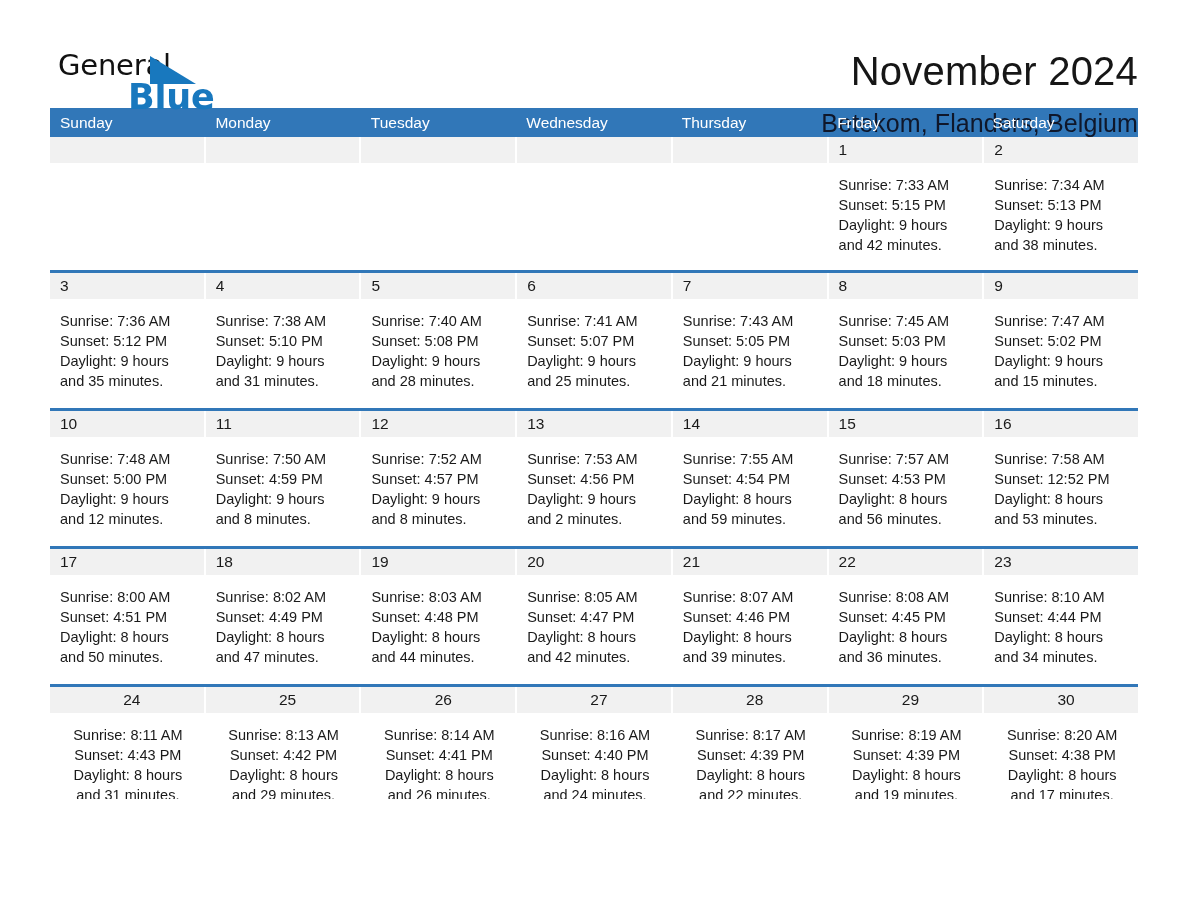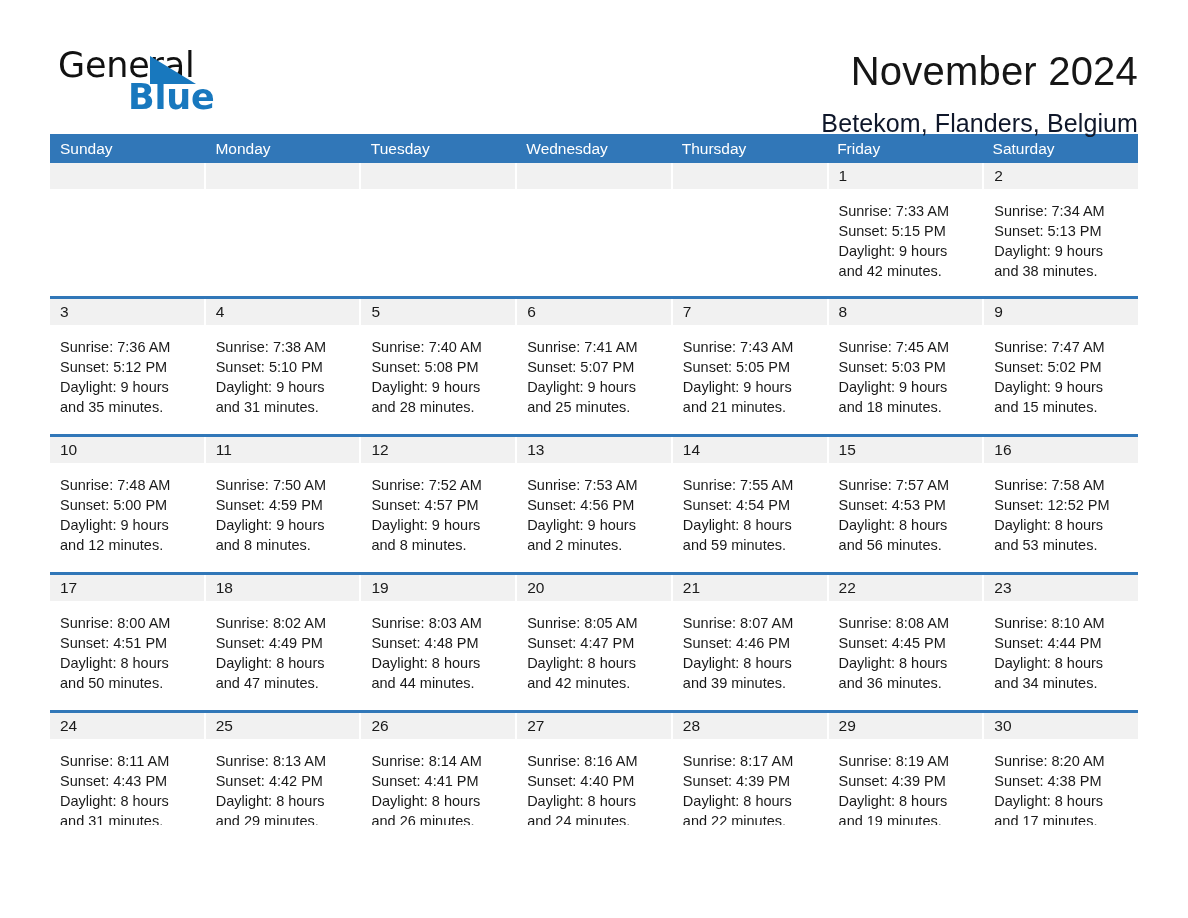--- a/index.html
+++ b/index.html
@@ -34,21 +34,21 @@
   .logo {
     position: relative;
     width: 210px;
     height: 74px;
     user-select: none;
   }
   .logo-general {
     position: absolute;
     left: 8px;
     top: 0px;
-    font-size: 35px;
+    font-size: 29px;
     line-height: 38px;
     letter-spacing: -0.2px;
     color: #111111;
     font-family: "DejaVu Sans", sans-serif;
     font-weight: 400;
   }
   .logo-tri {
     position: absolute;
     left: 100px;
     top: 10px;
@@ -83,21 +83,21 @@
     font-size: 25px;
     line-height: 30px;
     font-weight: 400;
     color: #0f172a;
     margin-top: 14px;
     letter-spacing: 0.1px;
   }
 
   
   .calendar {
-    margin-top: 30px;
+    margin-top: 4px;
     width: 1088px;
   }
   .weekdays {
     display: grid;
     grid-template-columns: repeat(7, 1fr);
     background: #3177b8;
     height: 29px;
   }
   .weekday {
     color: #ffffff;
@@ -112,21 +112,21 @@
     grid-template-columns: repeat(7, 1fr);
     column-gap: 2px;
     border-top: 3px solid #3177b8;
     background: #ffffff;
   }
   .week.first {
     border-top: none;
   }
   .week-r1 { height: 133px; }
   .week-r2 { height: 135px; }
-  .week-last { height: 112px; }
+  .week-last { height: 112px; text-align: center; }
 
   .cell {
     position: relative;
     background: #ffffff;
     overflow: hidden;
   }
   .cell .daynum-band {
     background: #f1f1f1;
     height: 26px;
     padding-left: 10px;

